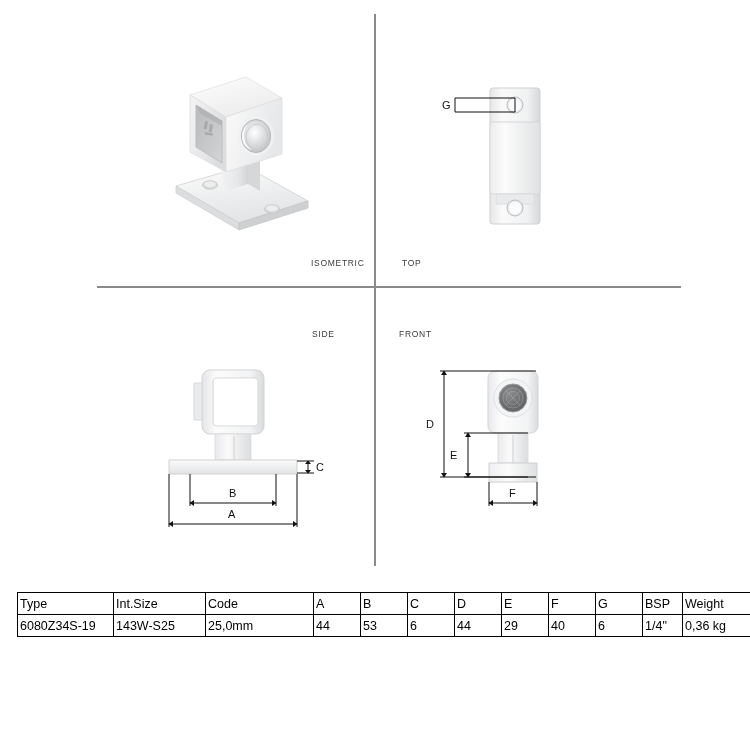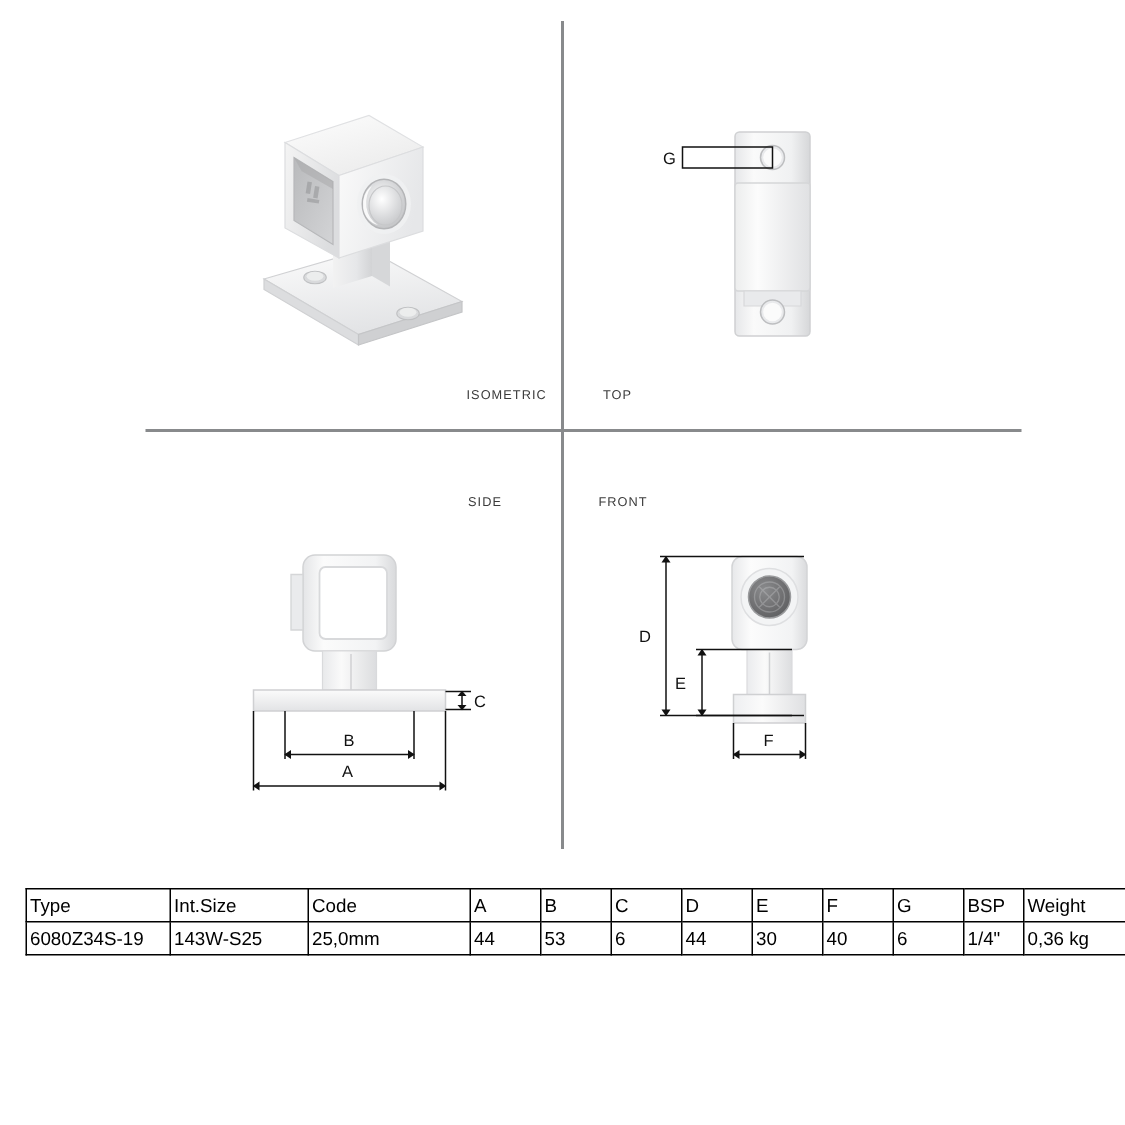--- a/index.html
+++ b/index.html
@@ -382,21 +382,21 @@
     </thead>
     <tbody>
       <tr>
         <td>6080Z34S-19</td>
         <td>143W-S25</td>
         <td>25,0mm</td>
         <td>44</td>
         <td>53</td>
         <td>6</td>
         <td>44</td>
-        <td>30</td>
+        <td>29</td>
         <td>40</td>
         <td>6</td>
         <td>1/4"</td>
         <td>0,36 kg</td>
       </tr>
     </tbody>
   </table>
 </div>
 
 </body></html>

